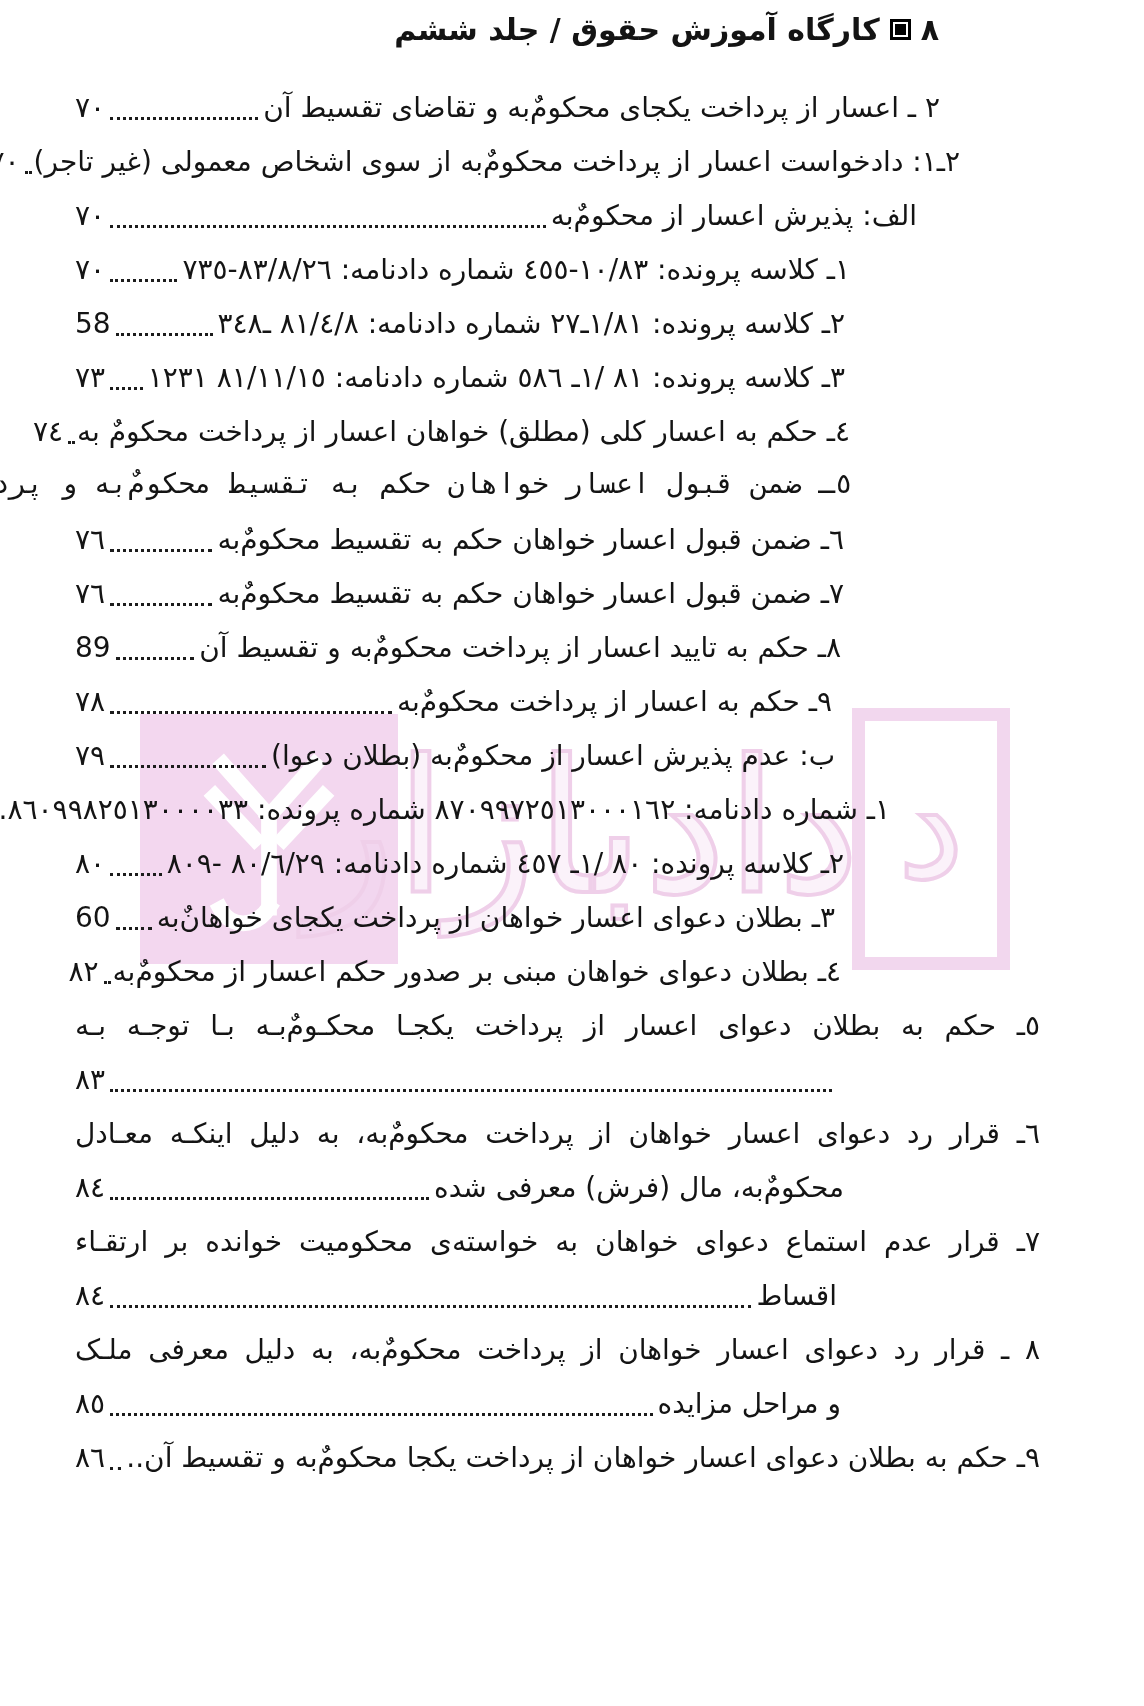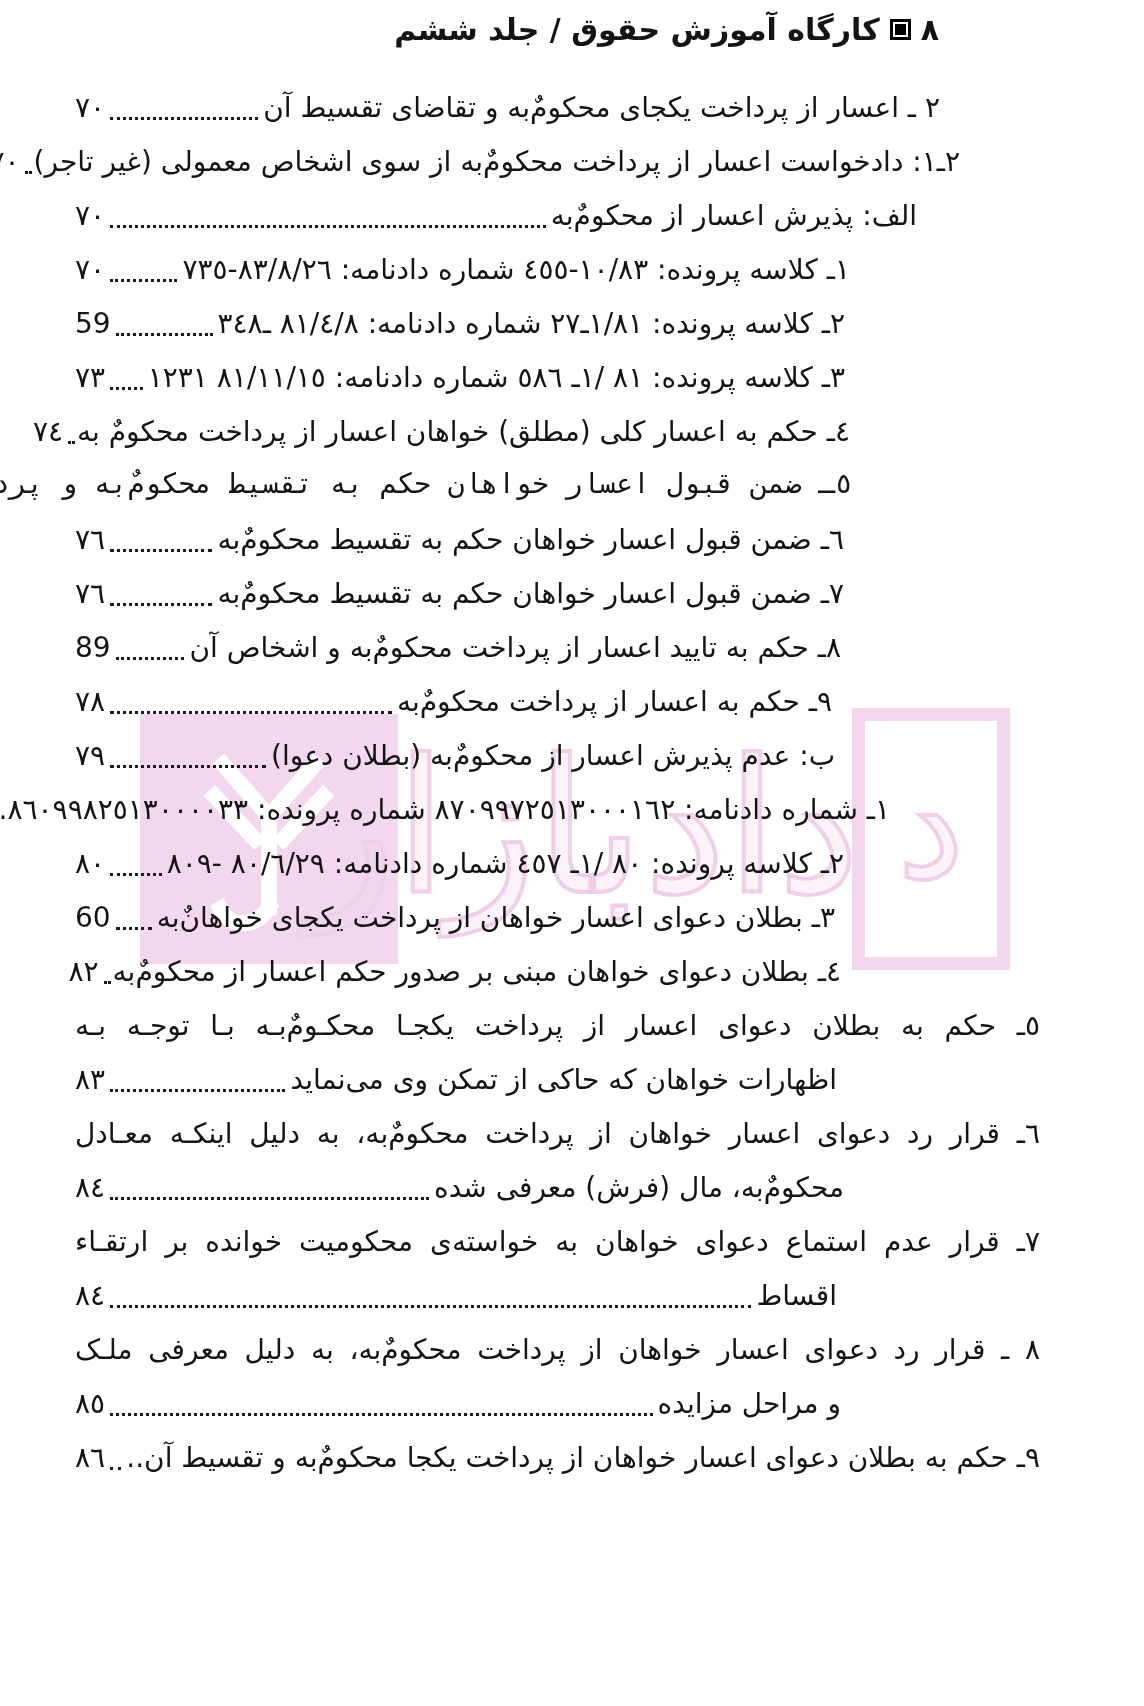--- a/index.html
+++ b/index.html
@@ -123,21 +123,21 @@
     <span class="pg">٧٠</span>
   </div>
       <div class="row" style="padding-right: 190px;">
     <span class="t">١ـ کلاسه پرونده: ١٠/٨٣-٤٥٥ شماره دادنامه: ٨٣/٨/٢٦-٧٣٥</span>
     <span class="leader"></span>
     <span class="pg">٧٠</span>
   </div>
       <div class="row" style="padding-right: 195px;">
     <span class="t">٢ـ کلاسه پرونده: ١/٨١ـ٢٧ شماره دادنامه: ٨١/٤/٨ ـ٣٤٨</span>
     <span class="leader"></span>
-    <span class="pg">59</span>
+    <span class="pg">58</span>
   </div>
       <div class="row" style="padding-right: 195px;">
     <span class="t">٣ـ کلاسه پرونده: ٨١ /١ـ ٥٨٦ شماره دادنامه: ٨١/١١/١٥ ١٢٣١</span>
     <span class="leader"></span>
     <span class="pg">٧٣</span>
   </div>
       <div class="row" style="padding-right: 190px;">
     <span class="t">٤ـ حکم به اعسار کلی (مطلق) خواهان اعسار از پرداخت محکومٌ به </span>
     <span class="leader"></span>
     <span class="pg">٧٤</span>
@@ -151,21 +151,21 @@
     <span class="t">٦ـ ضمن قبول اعسار خواهان حکم به تقسیط محکومٌ‌به </span>
     <span class="leader"></span>
     <span class="pg">٧٦</span>
   </div>
       <div class="row" style="padding-right: 196px;">
     <span class="t">٧ـ ضمن قبول اعسار خواهان حکم به تقسیط محکومٌ‌به </span>
     <span class="leader"></span>
     <span class="pg">٧٦</span>
   </div>
       <div class="row" style="padding-right: 199px;">
-    <span class="t">٨ـ حکم به تایید اعسار از پرداخت محکومٌ‌به و اشخاص آن</span>
+    <span class="t">٨ـ حکم به تایید اعسار از پرداخت محکومٌ‌به و تقسیط آن</span>
     <span class="leader"></span>
     <span class="pg">89</span>
   </div>
       <div class="row" style="padding-right: 208px;">
     <span class="t">٩ـ حکم به اعسار از پرداخت محکومٌ‌به </span>
     <span class="leader"></span>
     <span class="pg">٧٨</span>
   </div>
       <div class="row" style="padding-right: 205px;">
     <span class="t">ب: عدم پذیرش اعسار از محکومٌ‌به (بطلان دعوا)</span>
@@ -189,21 +189,20 @@
       <div class="row" style="padding-right: 199px;">
     <span class="t">٤ـ بطلان دعوای خواهان مبنی بر صدور حکم اعسار از محکومٌ‌به</span>
     <span class="leader"></span>
     <span class="pg">٨٢</span>
   </div>
       <div class="row nopage">
     <span class="t">٥ـ حکم به بطلان دعوای اعسار از پرداخت یکجـا محکـومٌ‌بـه بـا توجـه بـه</span>
 
   </div>
       <div class="row" style="padding-right: 203px;">
-    <span class="t">اظهارات خواهان که حاکی از تمکن وی می‌نماید</span>
     <span class="leader"></span>
     <span class="pg">٨٣</span>
   </div>
       <div class="row nopage">
     <span class="t">٦ـ قرار رد دعوای اعسار خواهان از پرداخت محکومٌ‌به، به دلیل اینکـه معـادل</span>
 
   </div>
       <div class="row" style="padding-right: 196px;">
     <span class="t">محکومٌ‌به، مال (فرش) معرفی شده </span>
     <span class="leader"></span>

